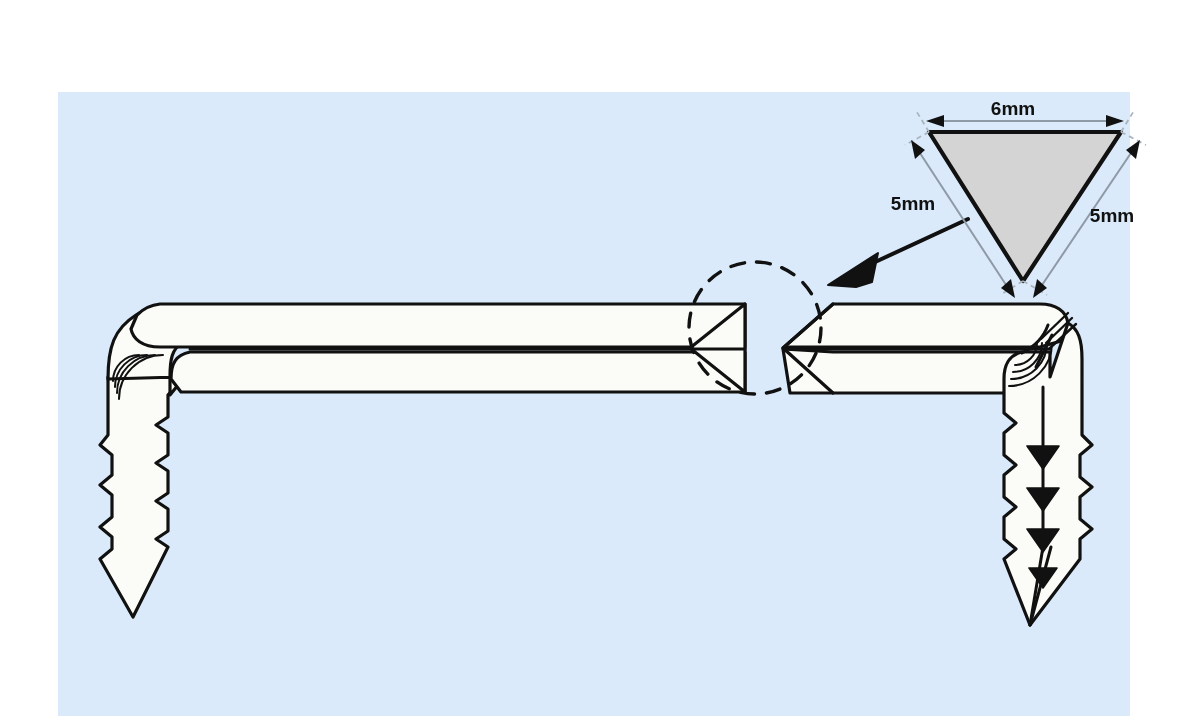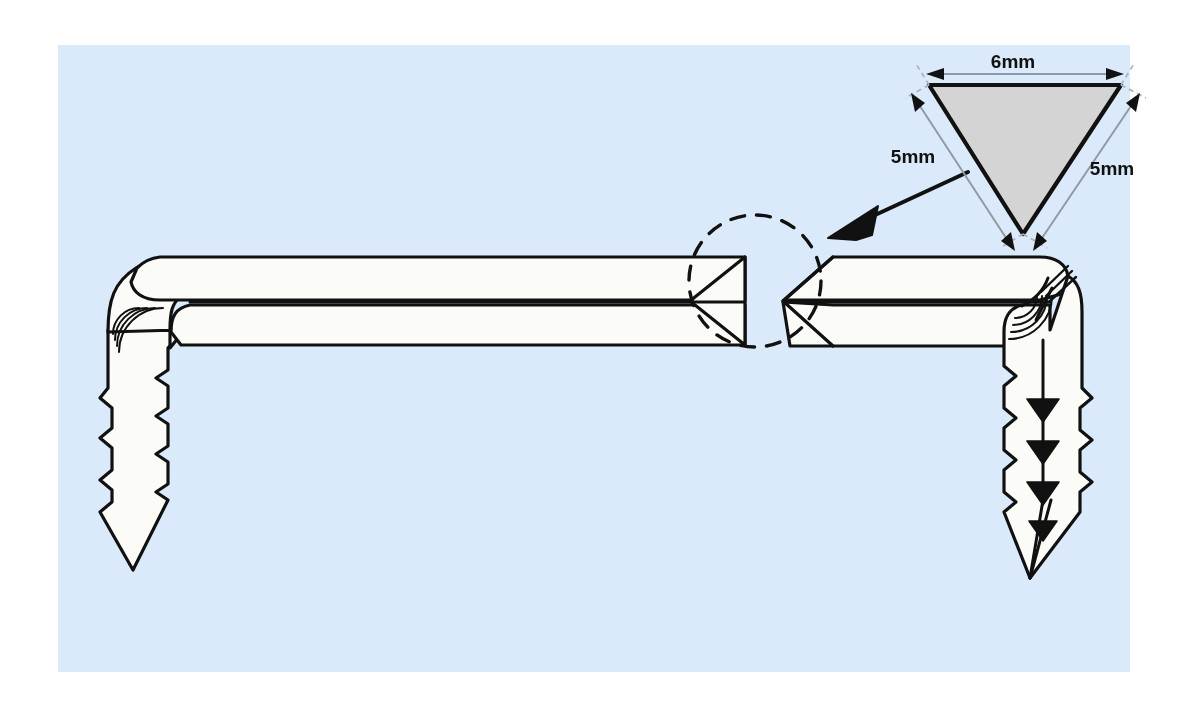--- a/index.html
+++ b/index.html
@@ -12,20 +12,21 @@
     width: 1200px;
     height: 716px;
     font-family: "Liberation Sans", sans-serif;
     overflow: hidden;
   }
   #figure-root {
     position: relative;
     width: 1200px;
     height: 644px;
     background: #ffffff;
+    margin-top: 47px;
   }
   #diagram-svg {
     position: absolute;
     left: 0;
     top: 0;
     width: 1200px;
     height: 716px;
     display: block;
   }
   .dim-label {

